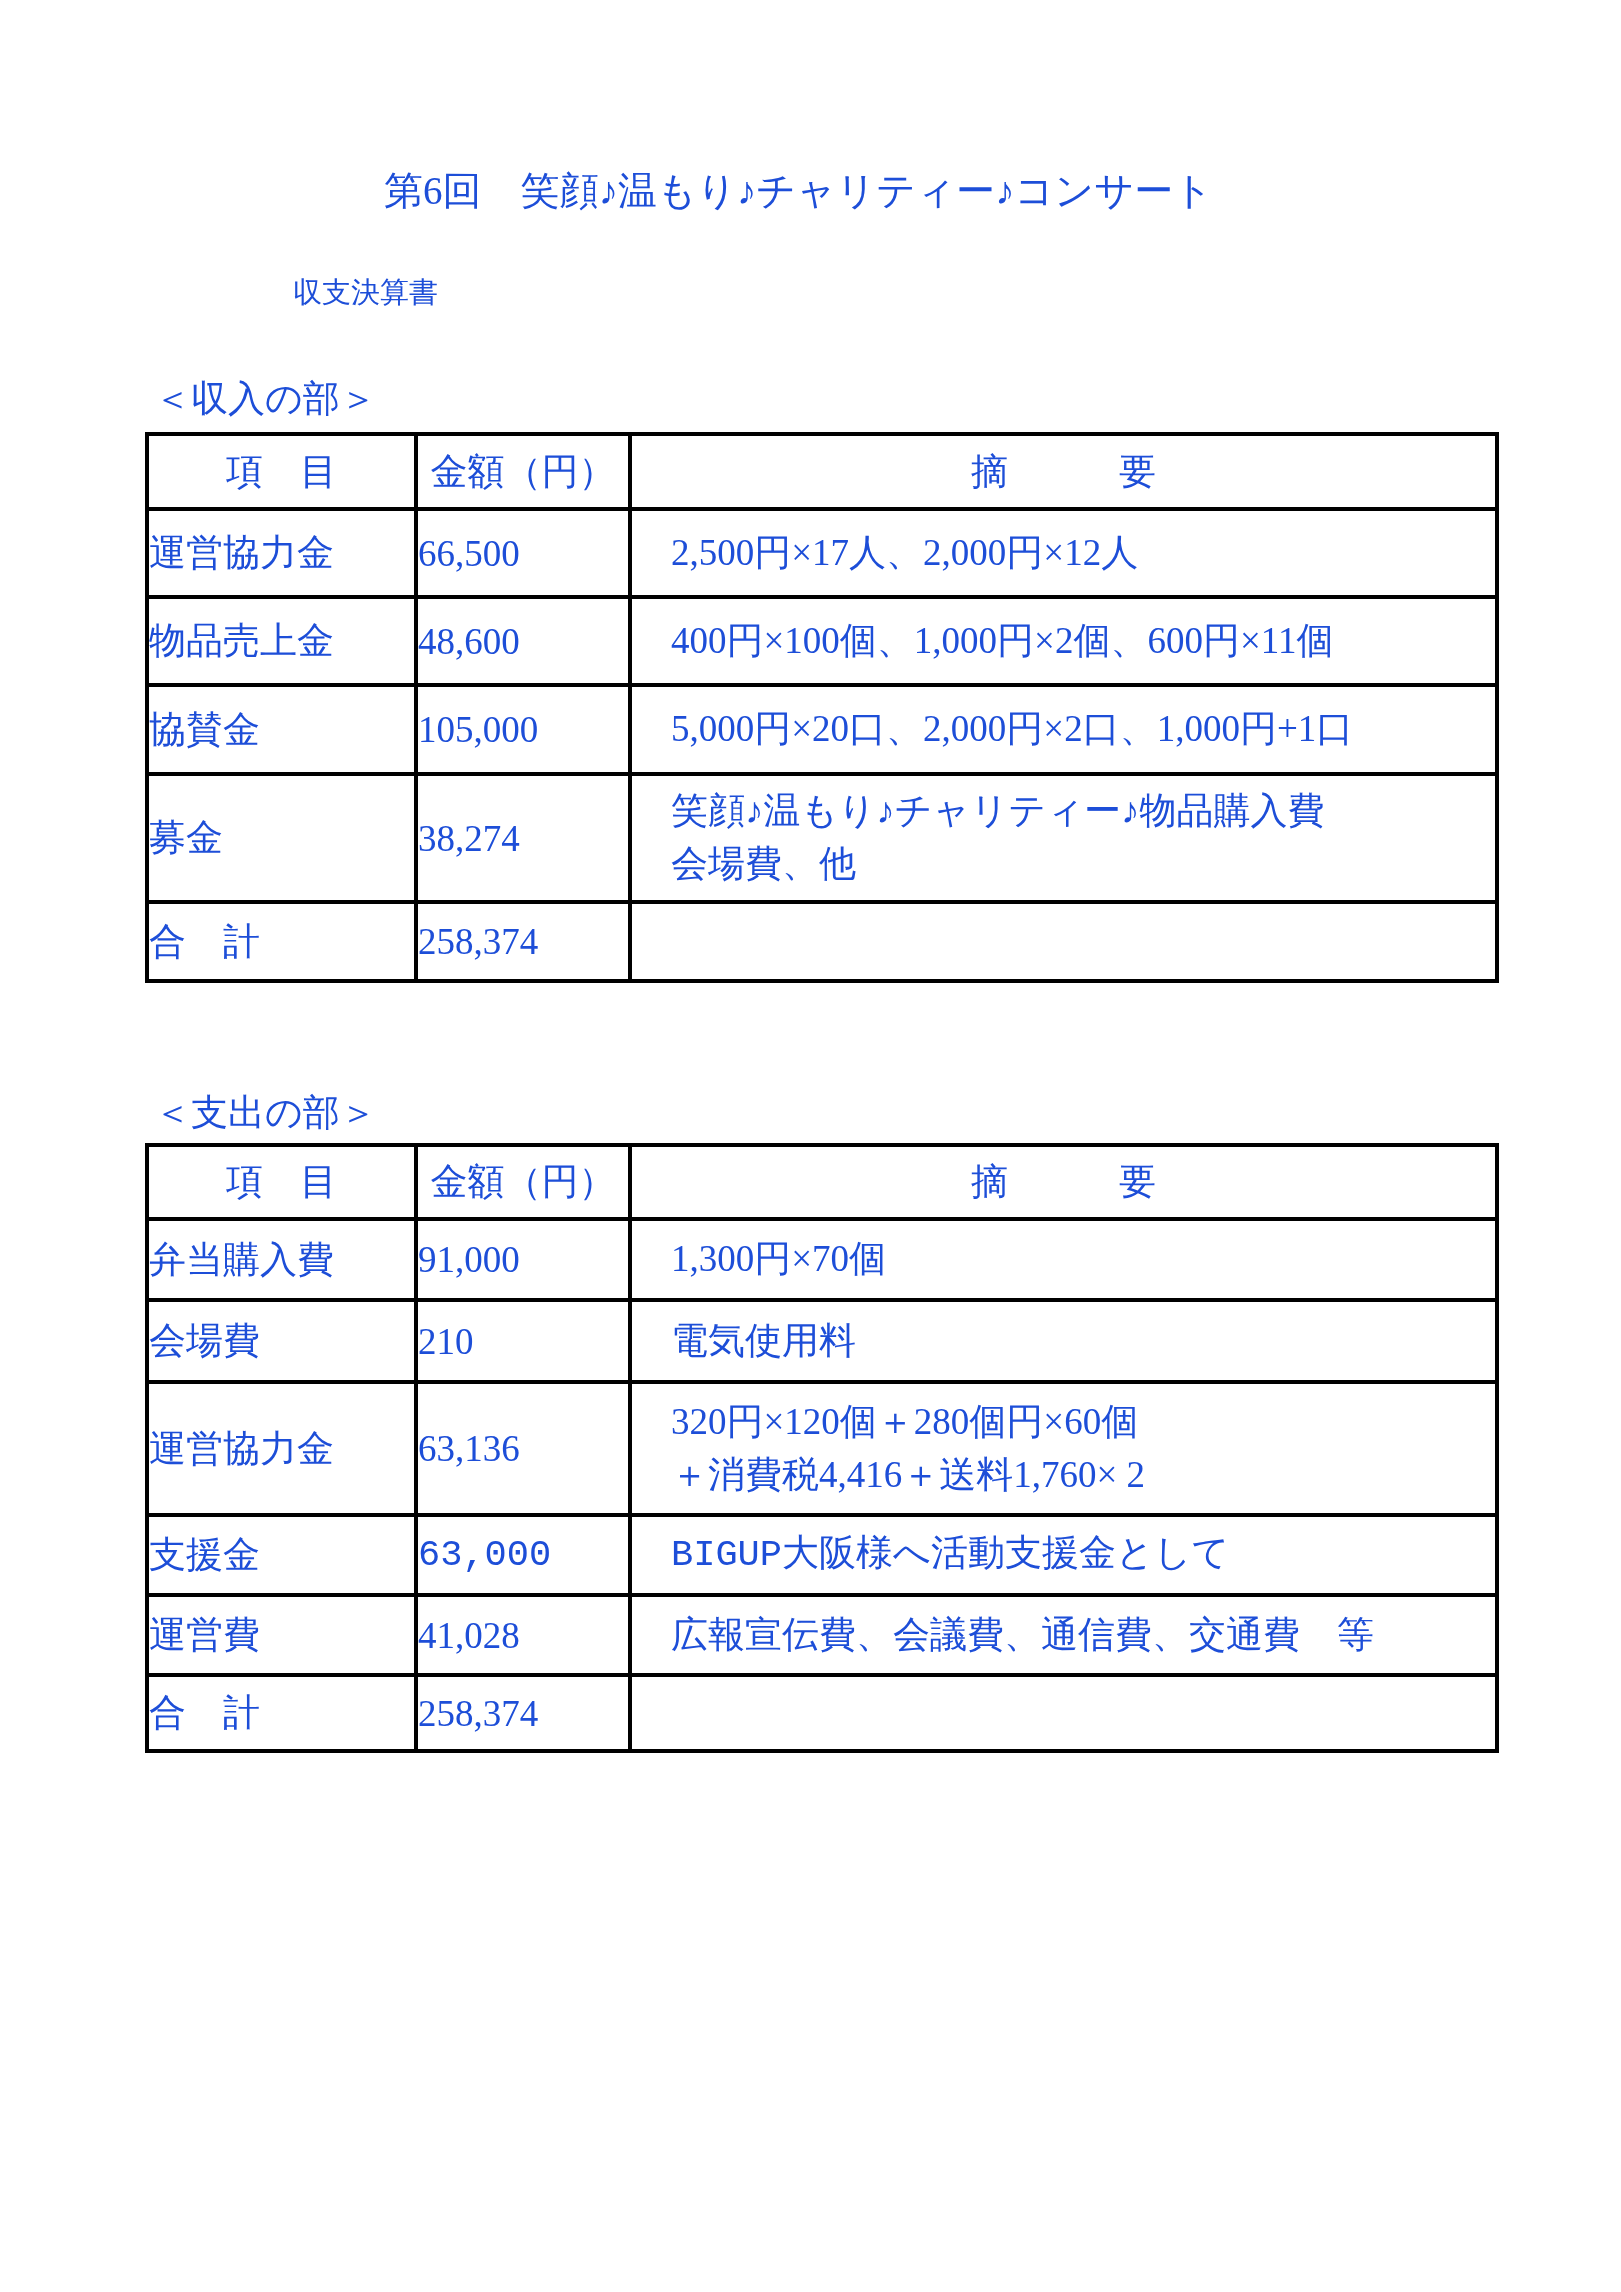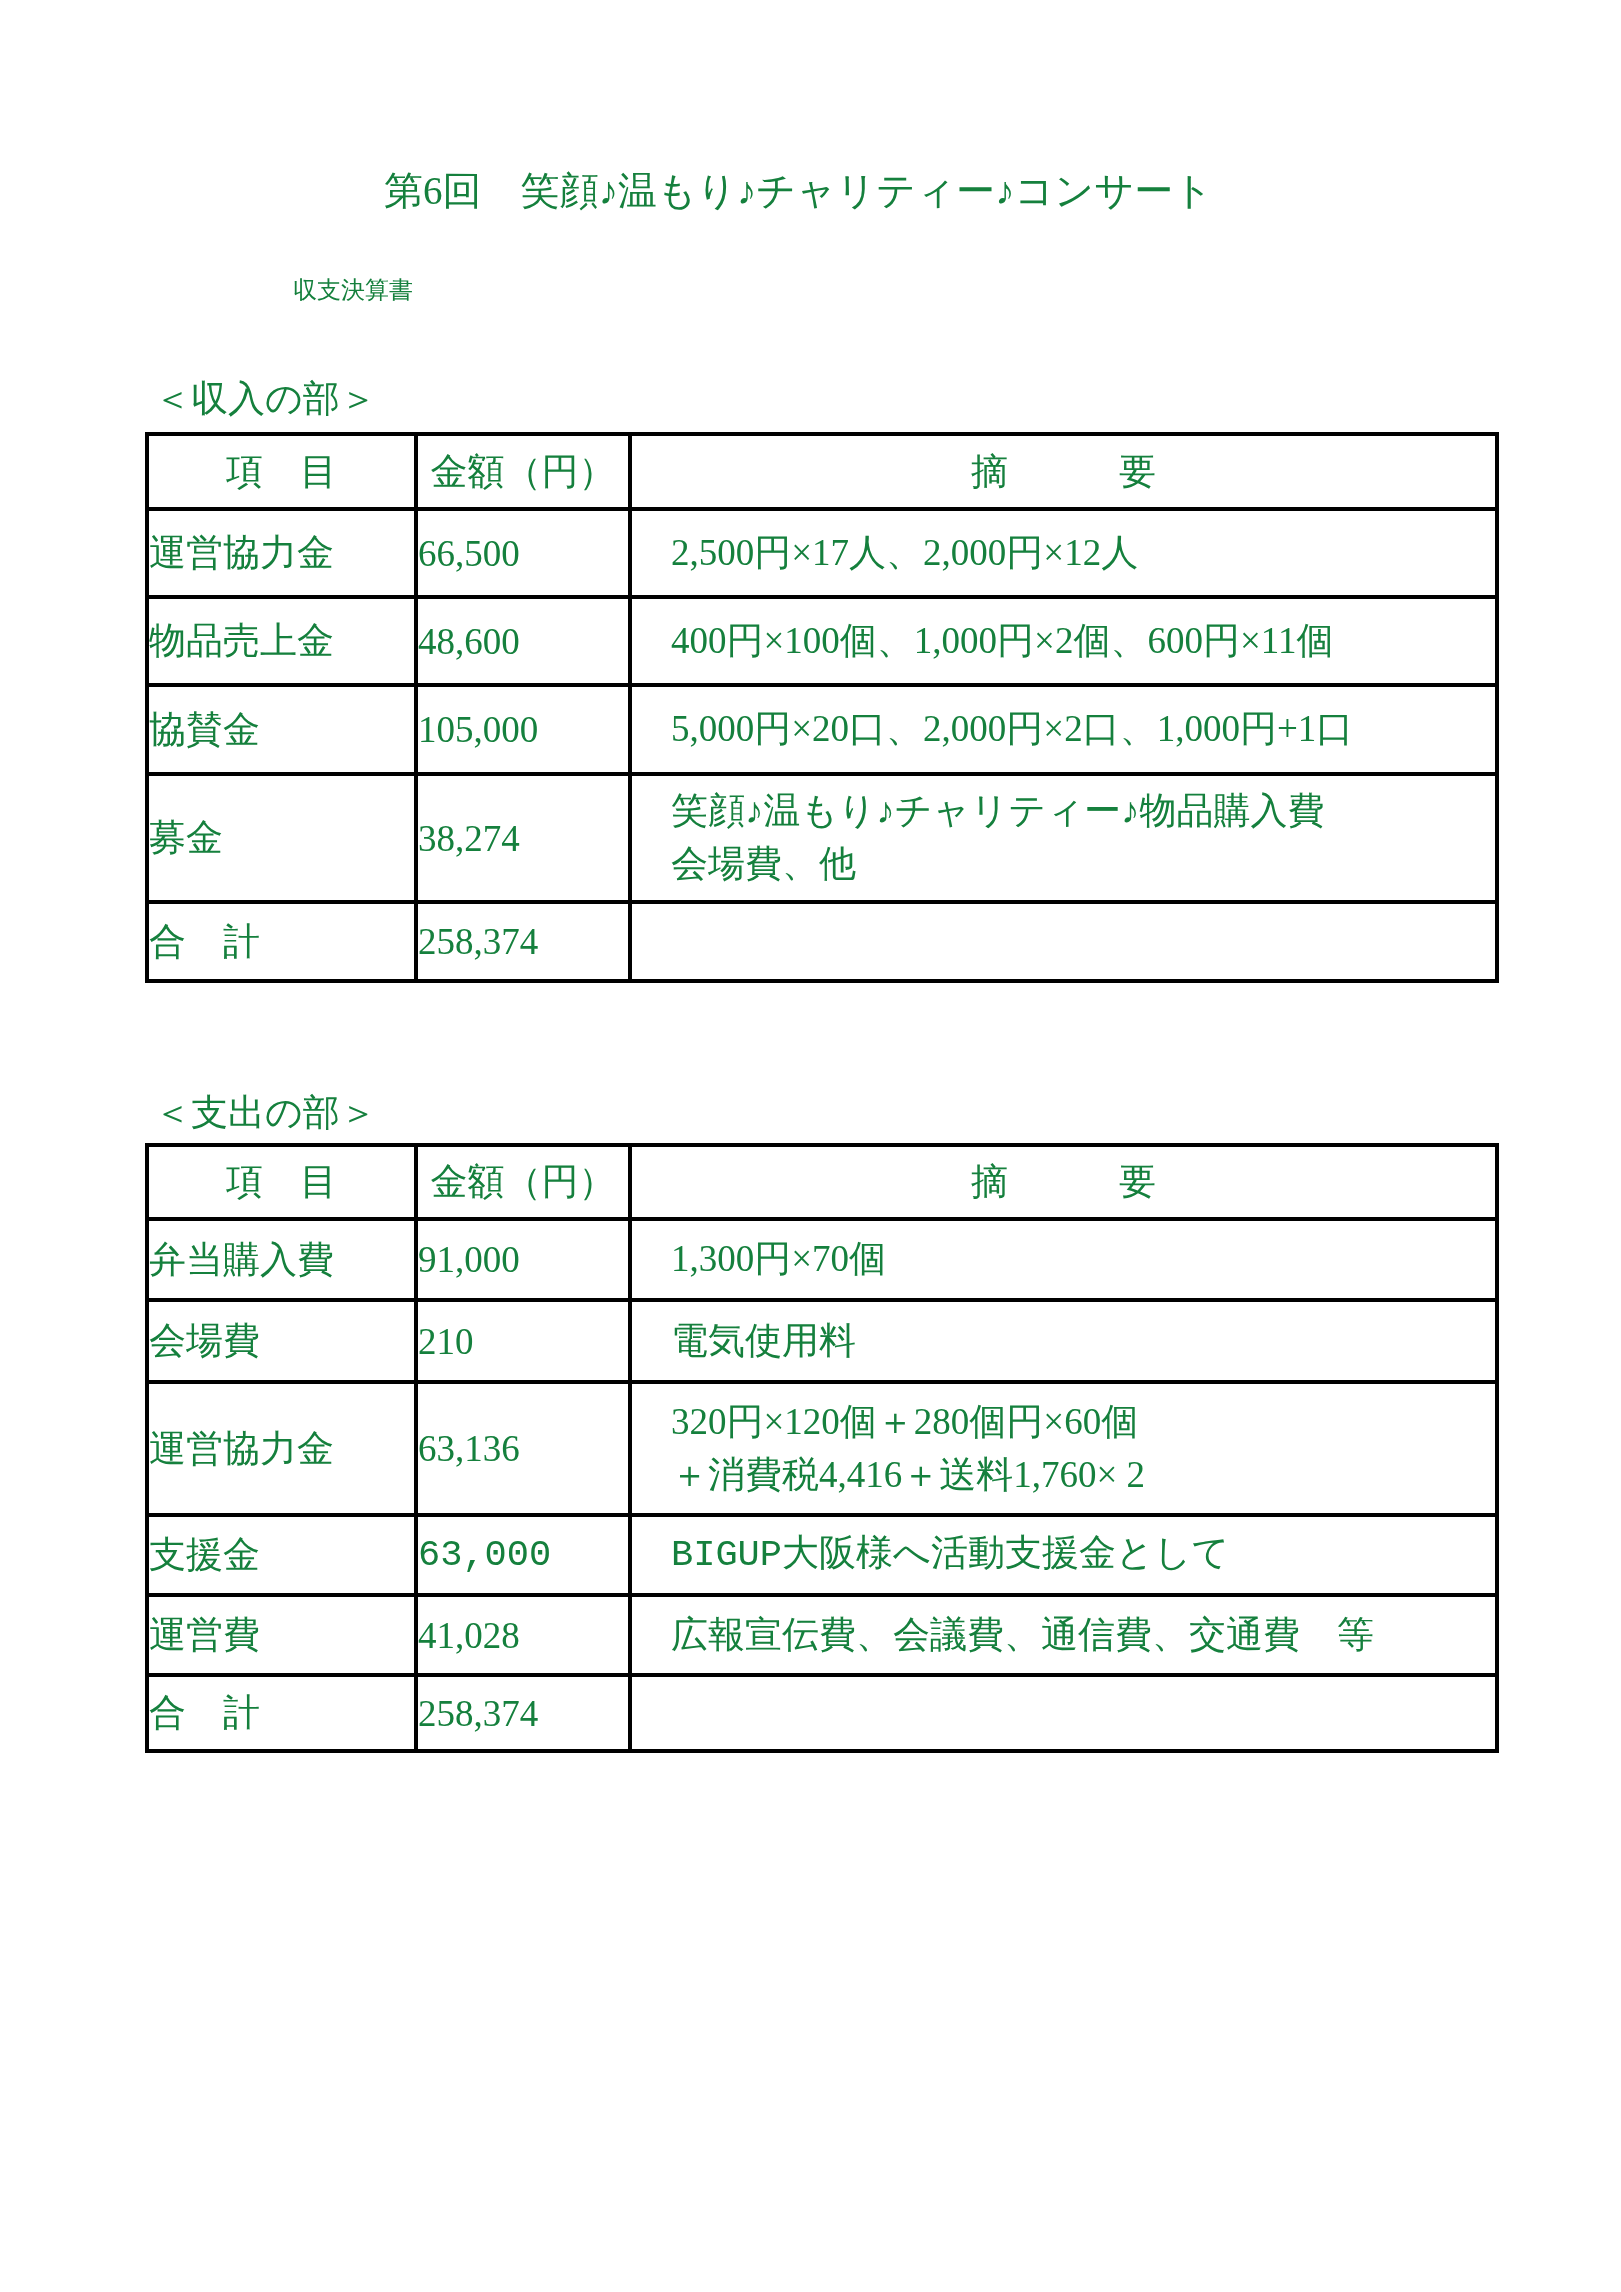--- a/index.html
+++ b/index.html
@@ -5,37 +5,37 @@
   html, body {
     margin: 0;
     padding: 0;
     background: #ffffff;
   }
   .page {
     position: relative;
     width: 1621px;
     height: 2268px;
     background: #ffffff;
-    color: #15803d;
+    color: #1d4ed8;
     font-family: "Liberation Serif", "DejaVu Serif", serif;
     overflow: hidden;
   }
   .doc-title {
     position: absolute;
     top: 171px;
     left: 384px;
     font-size: 39px;
     line-height: 1;
     white-space: nowrap;
   }
   .doc-subtitle {
     position: absolute;
     top: 278px;
     left: 293px;
-    font-size: 24px;
+    font-size: 29px;
     line-height: 1;
     white-space: nowrap;
   }
   .section-label {
     position: absolute;
     left: 154px;
     font-size: 37px;
     line-height: 1;
     white-space: nowrap;
   }

